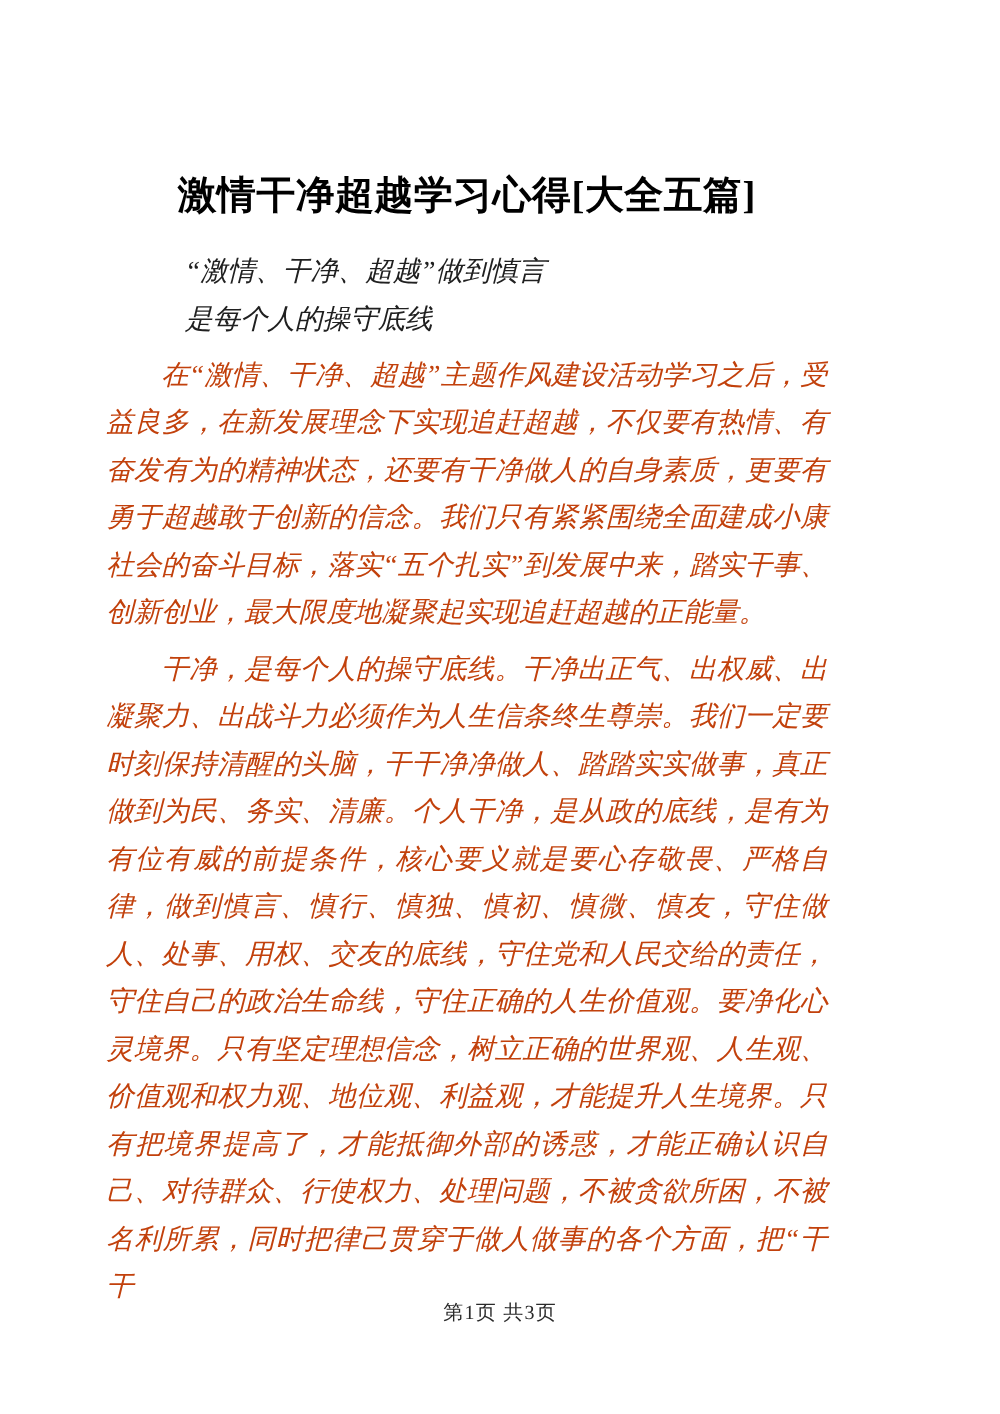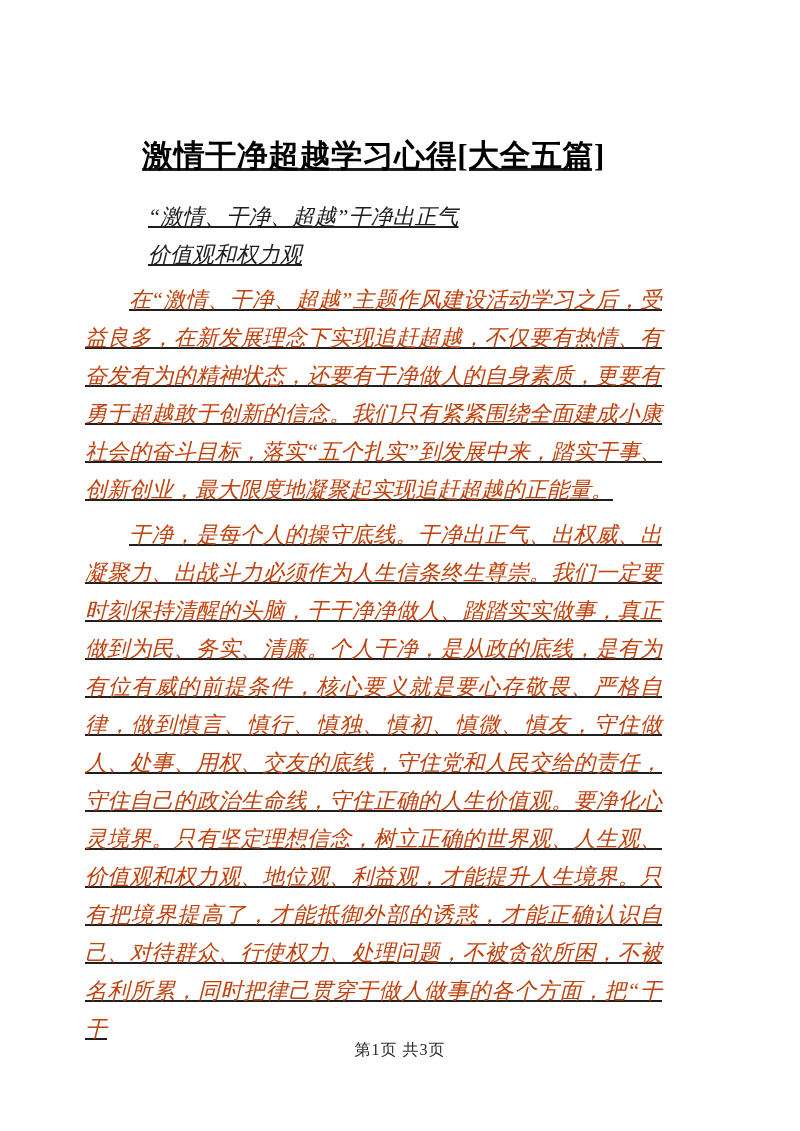--- a/index.html
+++ b/index.html
@@ -11,21 +11,20 @@
     overflow: hidden;
     font-family: "Liberation Serif", "DejaVu Serif", serif;
   }
   .page {
     position: relative;
     width: 744px;
     height: 1131px;
     background: #ffffff;
     padding: 138px 82px 0 85px;
     color: #1f1f1f;
-    text-decoration: underline;
   }
   .doc-title {
     margin: 0 0 24px 0;
     font-size: 31px;
     line-height: 1.15;
     font-weight: 700;
     text-align: center;
     color: #000000;
     letter-spacing: 0.5px;
     font-style: normal;
@@ -60,22 +59,22 @@
     color: #2a2a2a;
     letter-spacing: 1px;
   }
 </style>
 </head>
 <body>
 
 <div class="page">
   <h1 class="doc-title">激情干净超越学习心得[大全五篇]</h1>
 
-  <p class="subtitle">“激情、干净、超越”干净出正气</p>
+  <p class="subtitle">“激情、干净、超越”做到慎言</p>
 
-  <p class="subtitle">价值观和权力观</p>
+  <p class="subtitle">是每个人的操守底线</p>
 
   <p class="para">在“激情、干净、超越”主题作风建设活动学习之后，受益良多，在新发展理念下实现追赶超越，不仅要有热情、有奋发有为的精神状态，还要有干净做人的自身素质，更要有勇于超越敢于创新的信念。我们只有紧紧围绕全面建成小康社会的奋斗目标，落实“五个扎实”到发展中来，踏实干事、创新创业，最大限度地凝聚起实现追赶超越的正能量。</p>
 
   <p class="para second">干净，是每个人的操守底线。干净出正气、出权威、出凝聚力、出战斗力必须作为人生信条终生尊崇。我们一定要时刻保持清醒的头脑，干干净净做人、踏踏实实做事，真正做到为民、务实、清廉。个人干净，是从政的底线，是有为有位有威的前提条件，核心要义就是要心存敬畏、严格自律，做到慎言、慎行、慎独、慎初、慎微、慎友，守住做人、处事、用权、交友的底线，守住党和人民交给的责任，守住自己的政治生命线，守住正确的人生价值观。要净化心灵境界。只有坚定理想信念，树立正确的世界观、人生观、价值观和权力观、地位观、利益观，才能提升人生境界。只有把境界提高了，才能抵御外部的诱惑，才能正确认识自己、对待群众、行使权力、处理问题，不被贪欲所困，不被名利所累，同时把律己贯穿于做人做事的各个方面，把“干干</p>
 
   <div class="page-footer">第1页 共3页</div>
 </div>
 
 </body></html>

